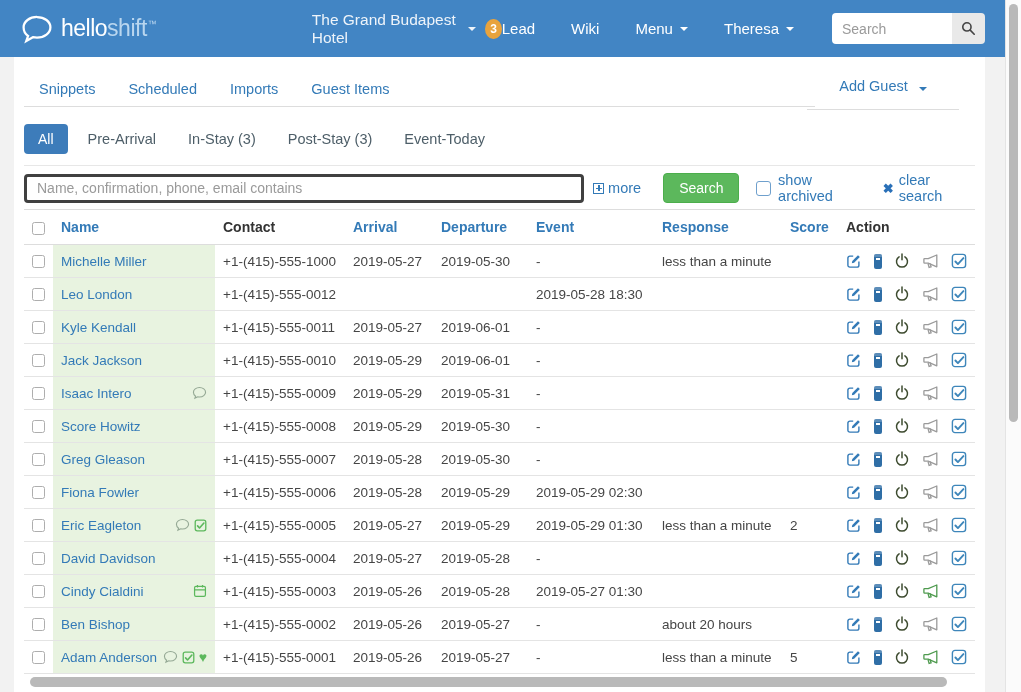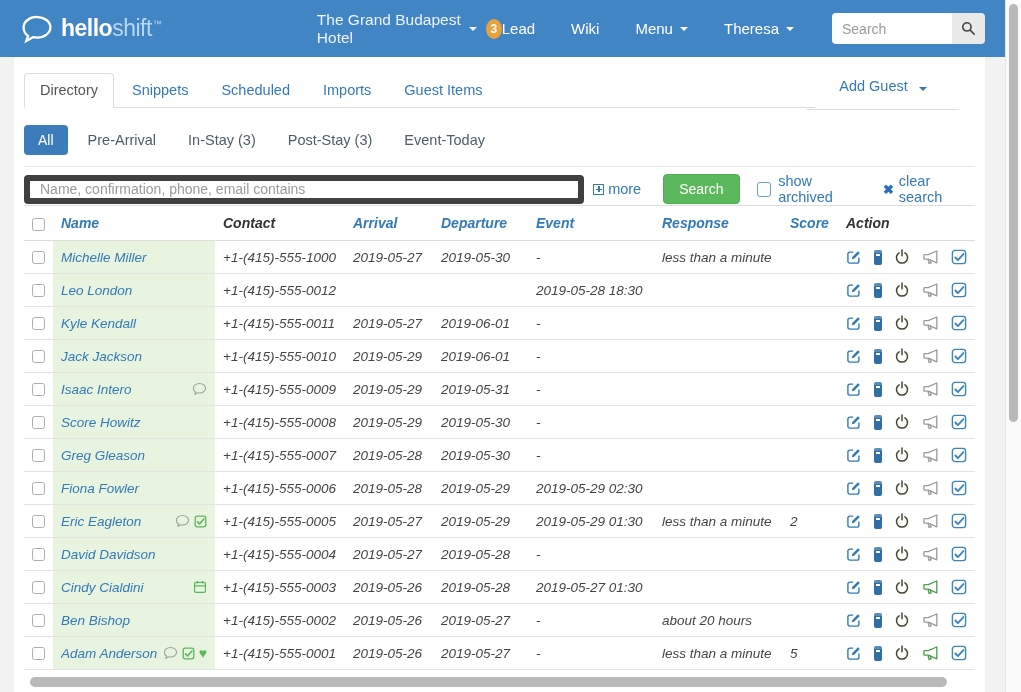--- a/index.html
+++ b/index.html
@@ -5,21 +5,21 @@
   html,body{margin:0;padding:0;width:1021px;height:692px;overflow:hidden;background:#f2f2f2;
     font-family:"Liberation Sans",sans-serif;color:#454545;}
   *{box-sizing:border-box;}
   a{text-decoration:none;cursor:pointer;justify-content:center;}
 
   
   .topbar{position:absolute;top:0;left:0;width:1005px;height:57px;background:#4285c4;
     display:flex;align-items:center;padding:0 20px;}
   .brand{display:flex;align-items:center;cursor:pointer;}
   .brand svg{margin-right:7px;}
-  .brand-hello{color:#fff;font-weight:bold;font-size:23px;letter-spacing:-0.5px;}
+  .brand-hello{color:#fff;font-weight:normal;font-size:23px;letter-spacing:-0.5px;}
   .brand-shift{color:#b9d6ef;font-size:23px;letter-spacing:-0.5px;}
   .brand-tm{color:#b9d6ef;font-size:9px;margin-top:-10px;margin-left:1px;}
   .hotel{margin-left:155px;color:#eef4fa;font-size:15.5px;display:flex;align-items:center;cursor:pointer;}
   .caret-down{display:inline-block;width:0;height:0;border-left:4px solid transparent;
     border-right:4px solid transparent;border-top:4px solid currentColor;margin-left:7px;}
   .badge{width:20px;height:20px;border-radius:50%;background:#e8a33d;color:#fff;font-size:12px;
     font-weight:bold;line-height:20px;text-align:center;margin-left:9px;cursor:pointer;}
   .topnav{margin-left:auto;display:flex;align-items:center;gap:36px;}
   .nav-link{color:#fff;font-size:15px;display:flex;align-items:center;}
   .hsearch{margin-left:38px;display:flex;}
@@ -45,38 +45,38 @@
 
   
   .filter-row{margin-top:17px;display:flex;align-items:center;gap:8px;}
   .filter-all{background:#3d7cba;color:#fff;border:none;border-radius:4px;padding:7px 14px;
     font-size:14px;font-family:inherit;cursor:pointer;}
   .filter-link{color:#4d5e68;padding:6px 12px;font-size:14.5px;}
   .divider{margin-top:11px;border-top:1px solid #e7e7e7;}
 
   
   .search-row{padding-top:6px;display:flex;align-items:center;}
-  .big-search{width:576px;height:29px;border:6px solid #404040;border-radius:4px;padding:0 10px;
+  .big-search{width:576px;height:29px;border:3px solid #404040;border-radius:4px;padding:0 10px;
     font-size:14px;color:#555;outline:none;margin-right:9px;font-family:inherit;}
   .big-search::placeholder{color:#9a9a9a;}
   .more-link{color:#337ab7;font-size:14.5px;display:inline-flex;align-items:center;margin-right:22px;}
   .plusbox{position:relative;display:inline-block;width:11px;height:11px;border:1px solid currentColor;margin-right:4px;}
   .plusbox::before{content:"";position:absolute;left:1.5px;right:1.5px;top:4px;height:1.5px;background:currentColor;}
   .plusbox::after{content:"";position:absolute;top:1.5px;bottom:1.5px;left:4px;width:1.5px;background:currentColor;}
   .search-btn{background:#5cb85c;border:1px solid #4cae4c;color:#fff;border-radius:4px;
     padding:6px 15px;font-size:14px;font-family:inherit;cursor:pointer;margin-right:17px;}
   .archived{display:flex;align-items:center;color:#337ab7;font-size:14.5px;margin-right:15px;cursor:pointer;}
   .cb-blue{width:15px;height:15px;border:1.5px solid #6fa0cd;border-radius:3px;background:#fff;
     display:inline-block;margin-right:7px;}
   .clear-link{color:#337ab7;font-size:14.5px;display:flex;align-items:center;}
   .ic-x{margin-right:5px;color:#2a70b8;font-weight:bold;font-size:13px;}
   .ic-x::before{content:"\2716";}
 
   
-  table{width:100%;border-collapse:collapse;table-layout:fixed;font-style:italic;}
+  table{width:100%;border-collapse:collapse;margin-top:5px;table-layout:fixed;}
   th{border-top:1px solid #ddd;border-bottom:1px solid #ddd;padding:9px 8px;font-size:14px;
     text-align:left;font-weight:bold;}
   th.link{color:#337ab7;cursor:pointer;}
   th.plain{color:#333;}
   td{padding:8px;font-size:13.5px;color:#454545;border-bottom:1px solid #e4e4e4;
     white-space:nowrap;overflow:hidden;}
   .cb{width:13px;height:13px;border:1px solid #aeaeae;border-radius:2.5px;background:#fff;
     display:inline-block;vertical-align:middle;cursor:pointer;}
   .name-cell{background:#e8f3e0;}
   .name-flex{display:flex;align-items:center;}
@@ -144,21 +144,20 @@
       </svg>
     </button>
   </div>
 </div>
 
 <div class="main">
   <div class="panel">
     <div class="tabs-row">
       <div class="tab-strip">
         <span id="tab-list" style="display:flex;align-items:flex-end;">
-            <span class="tab active">Directory</span>
             <span class="tab">Snippets</span>
             <span class="tab">Scheduled</span>
             <span class="tab">Imports</span>
             <span class="tab">Guest Items</span>
           </span>
       </div>
       <div class="add-guest">
         <span>Add Guest</span>
         <span class="caret-down"></span>
       </div>

